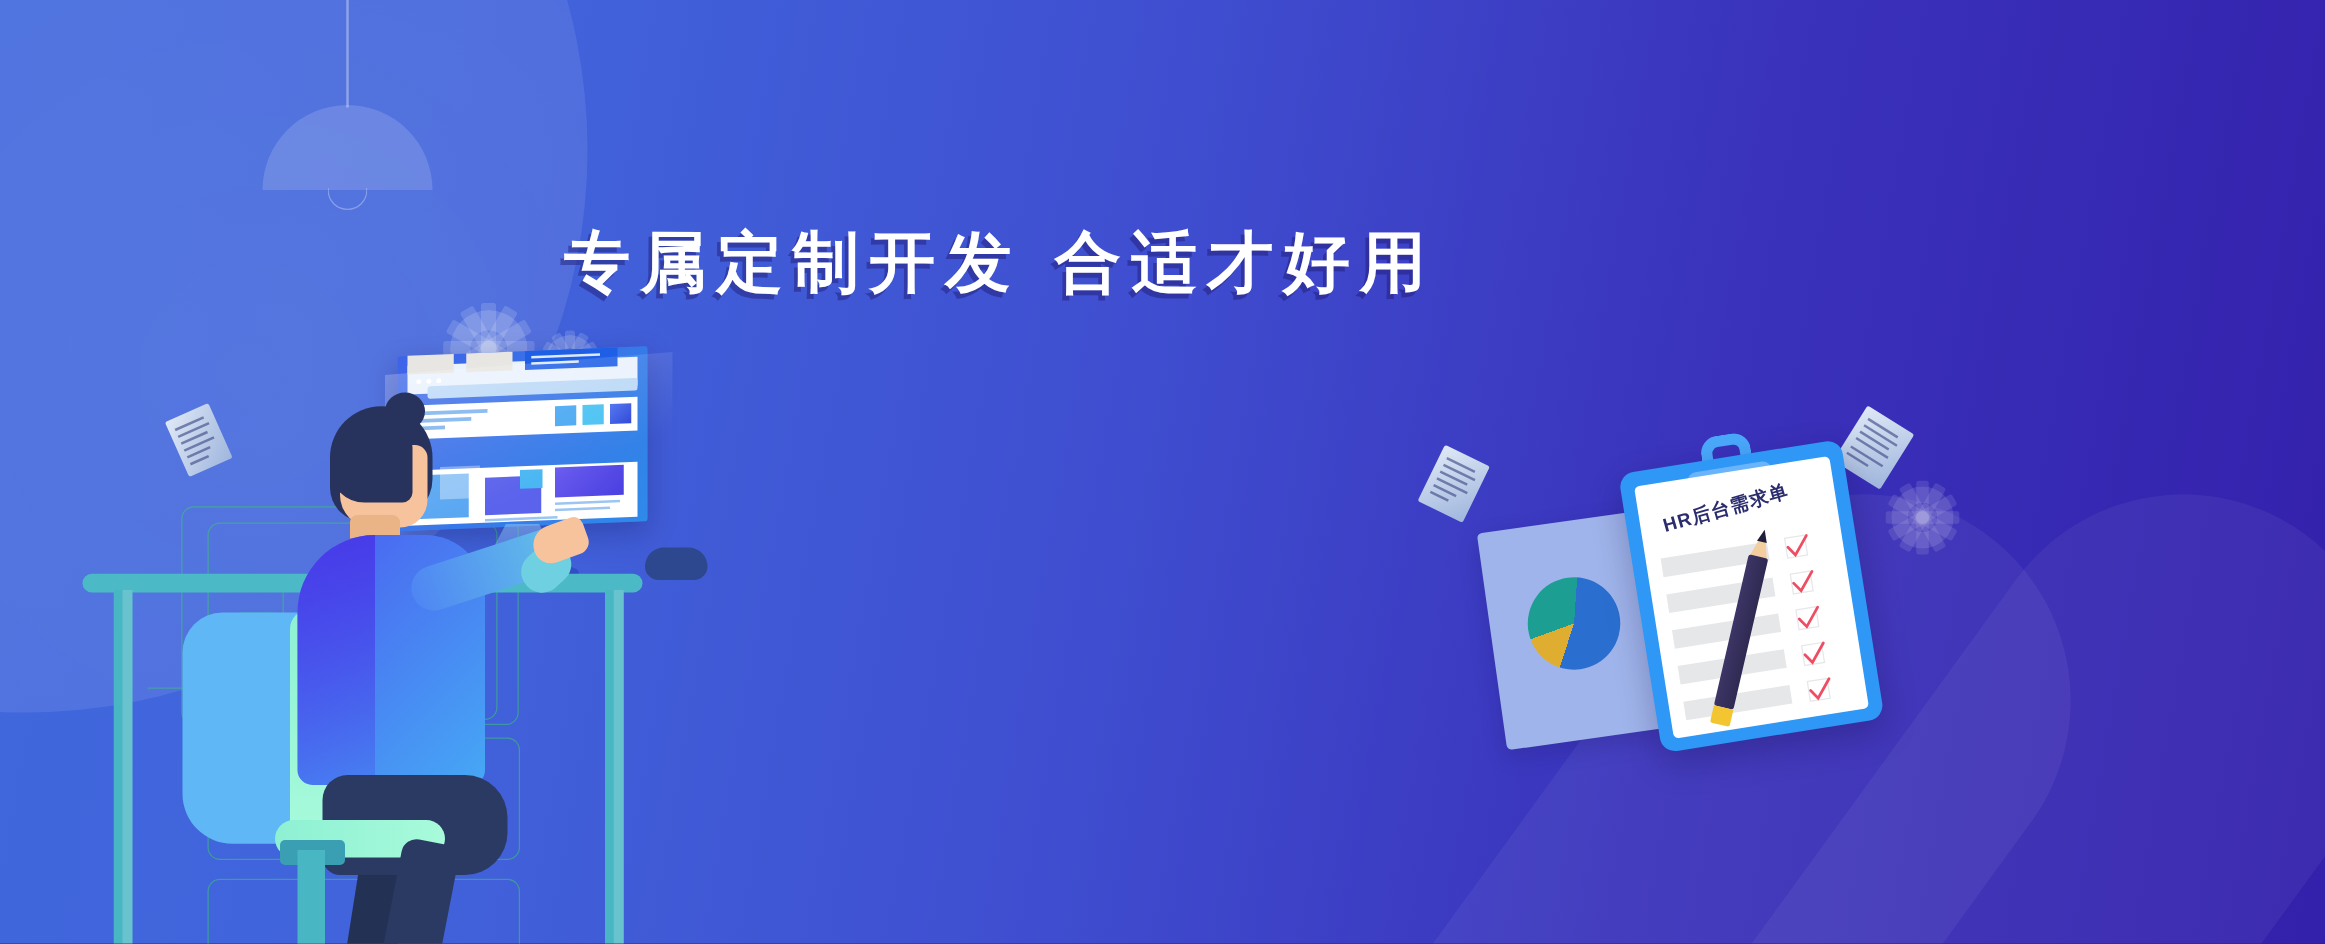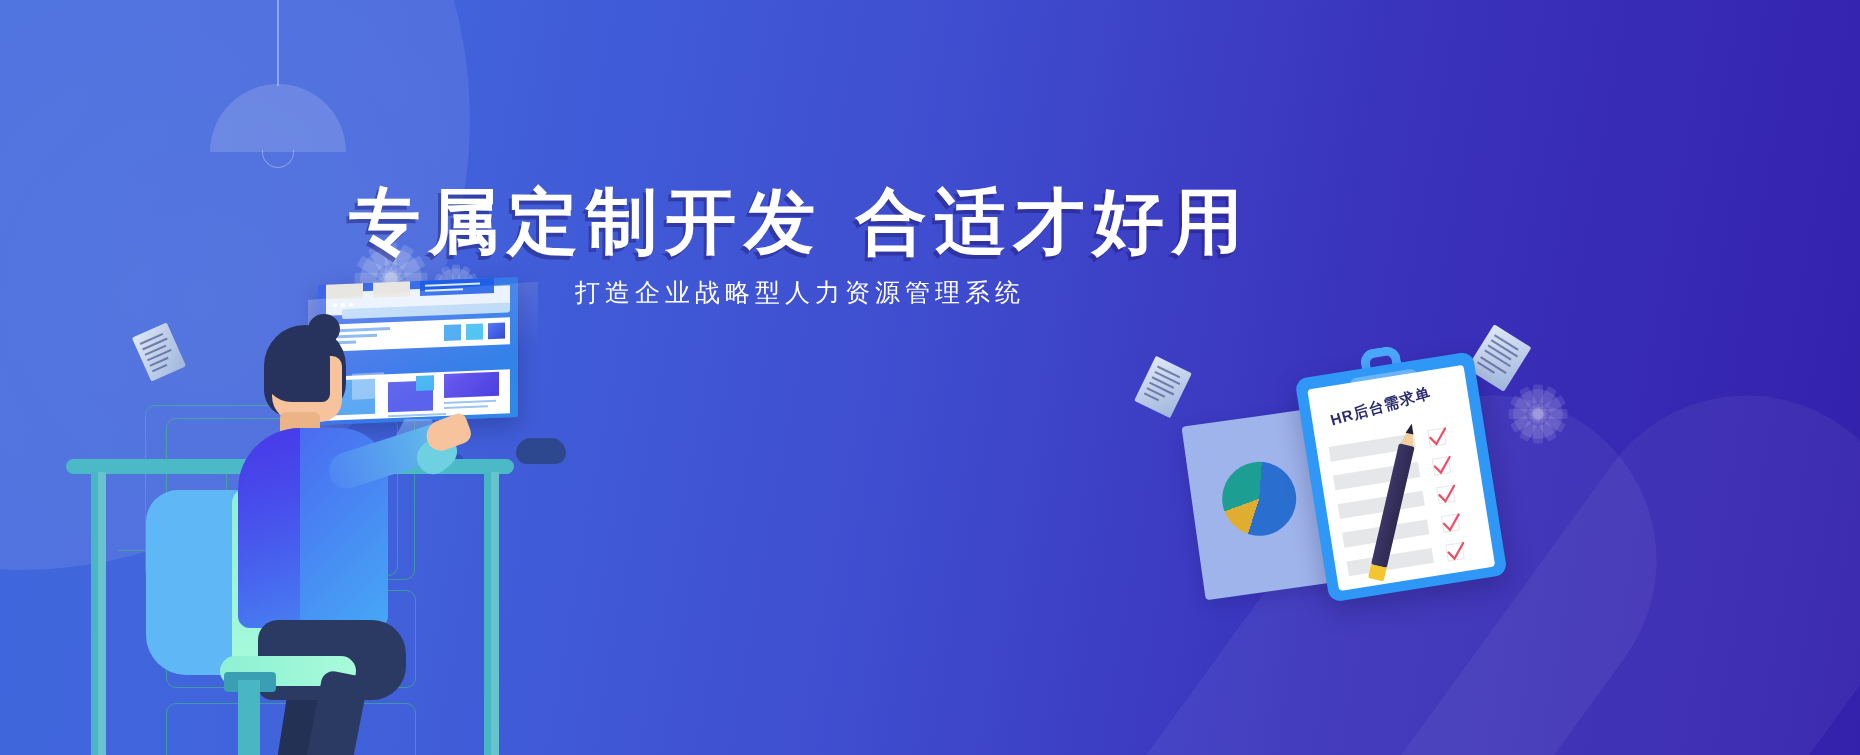--- a/index.html
+++ b/index.html
@@ -271,21 +271,21 @@
     background:#2e4890;border-radius:25px 25px 18px 18px;
   }
 
   
   .headline-wrap{
     position:absolute;left:0;top:180px;width:1600px;text-align:center;
     pointer-events:none;
   }
   .headline{
     margin:0;
-    font-size:71px;line-height:1.18;font-weight:bold;color:#ffffff;
+    font-size:53px;line-height:1.18;font-weight:bold;color:#ffffff;
     letter-spacing:8px;
     text-shadow:-3px 4px 0 rgba(30,25,110,.45);
     font-family:"DejaVu Sans","Liberation Sans",sans-serif;
   }
   .subhead{
     margin:12px 0 0 0;
     font-size:25px;color:#ffffff;letter-spacing:5px;font-weight:normal;
     font-family:"DejaVu Sans","Liberation Sans",sans-serif;
   }
 </style>
@@ -493,16 +493,15 @@
     <div class="chair-seat"></div>
     <div class="leg"></div>
     <div class="chair-pole-top"></div>
     <div class="chair-pole"></div>
 
     <div class="mouse"></div>
   </div>
 
   <div class="headline-wrap">
     <h1 class="headline">专属定制开发 合适才好用</h1>
-    <p class="subhead">打造企业战略型人力资源管理系统</p>
   </div>
 
 </div>
 
 </body></html>

